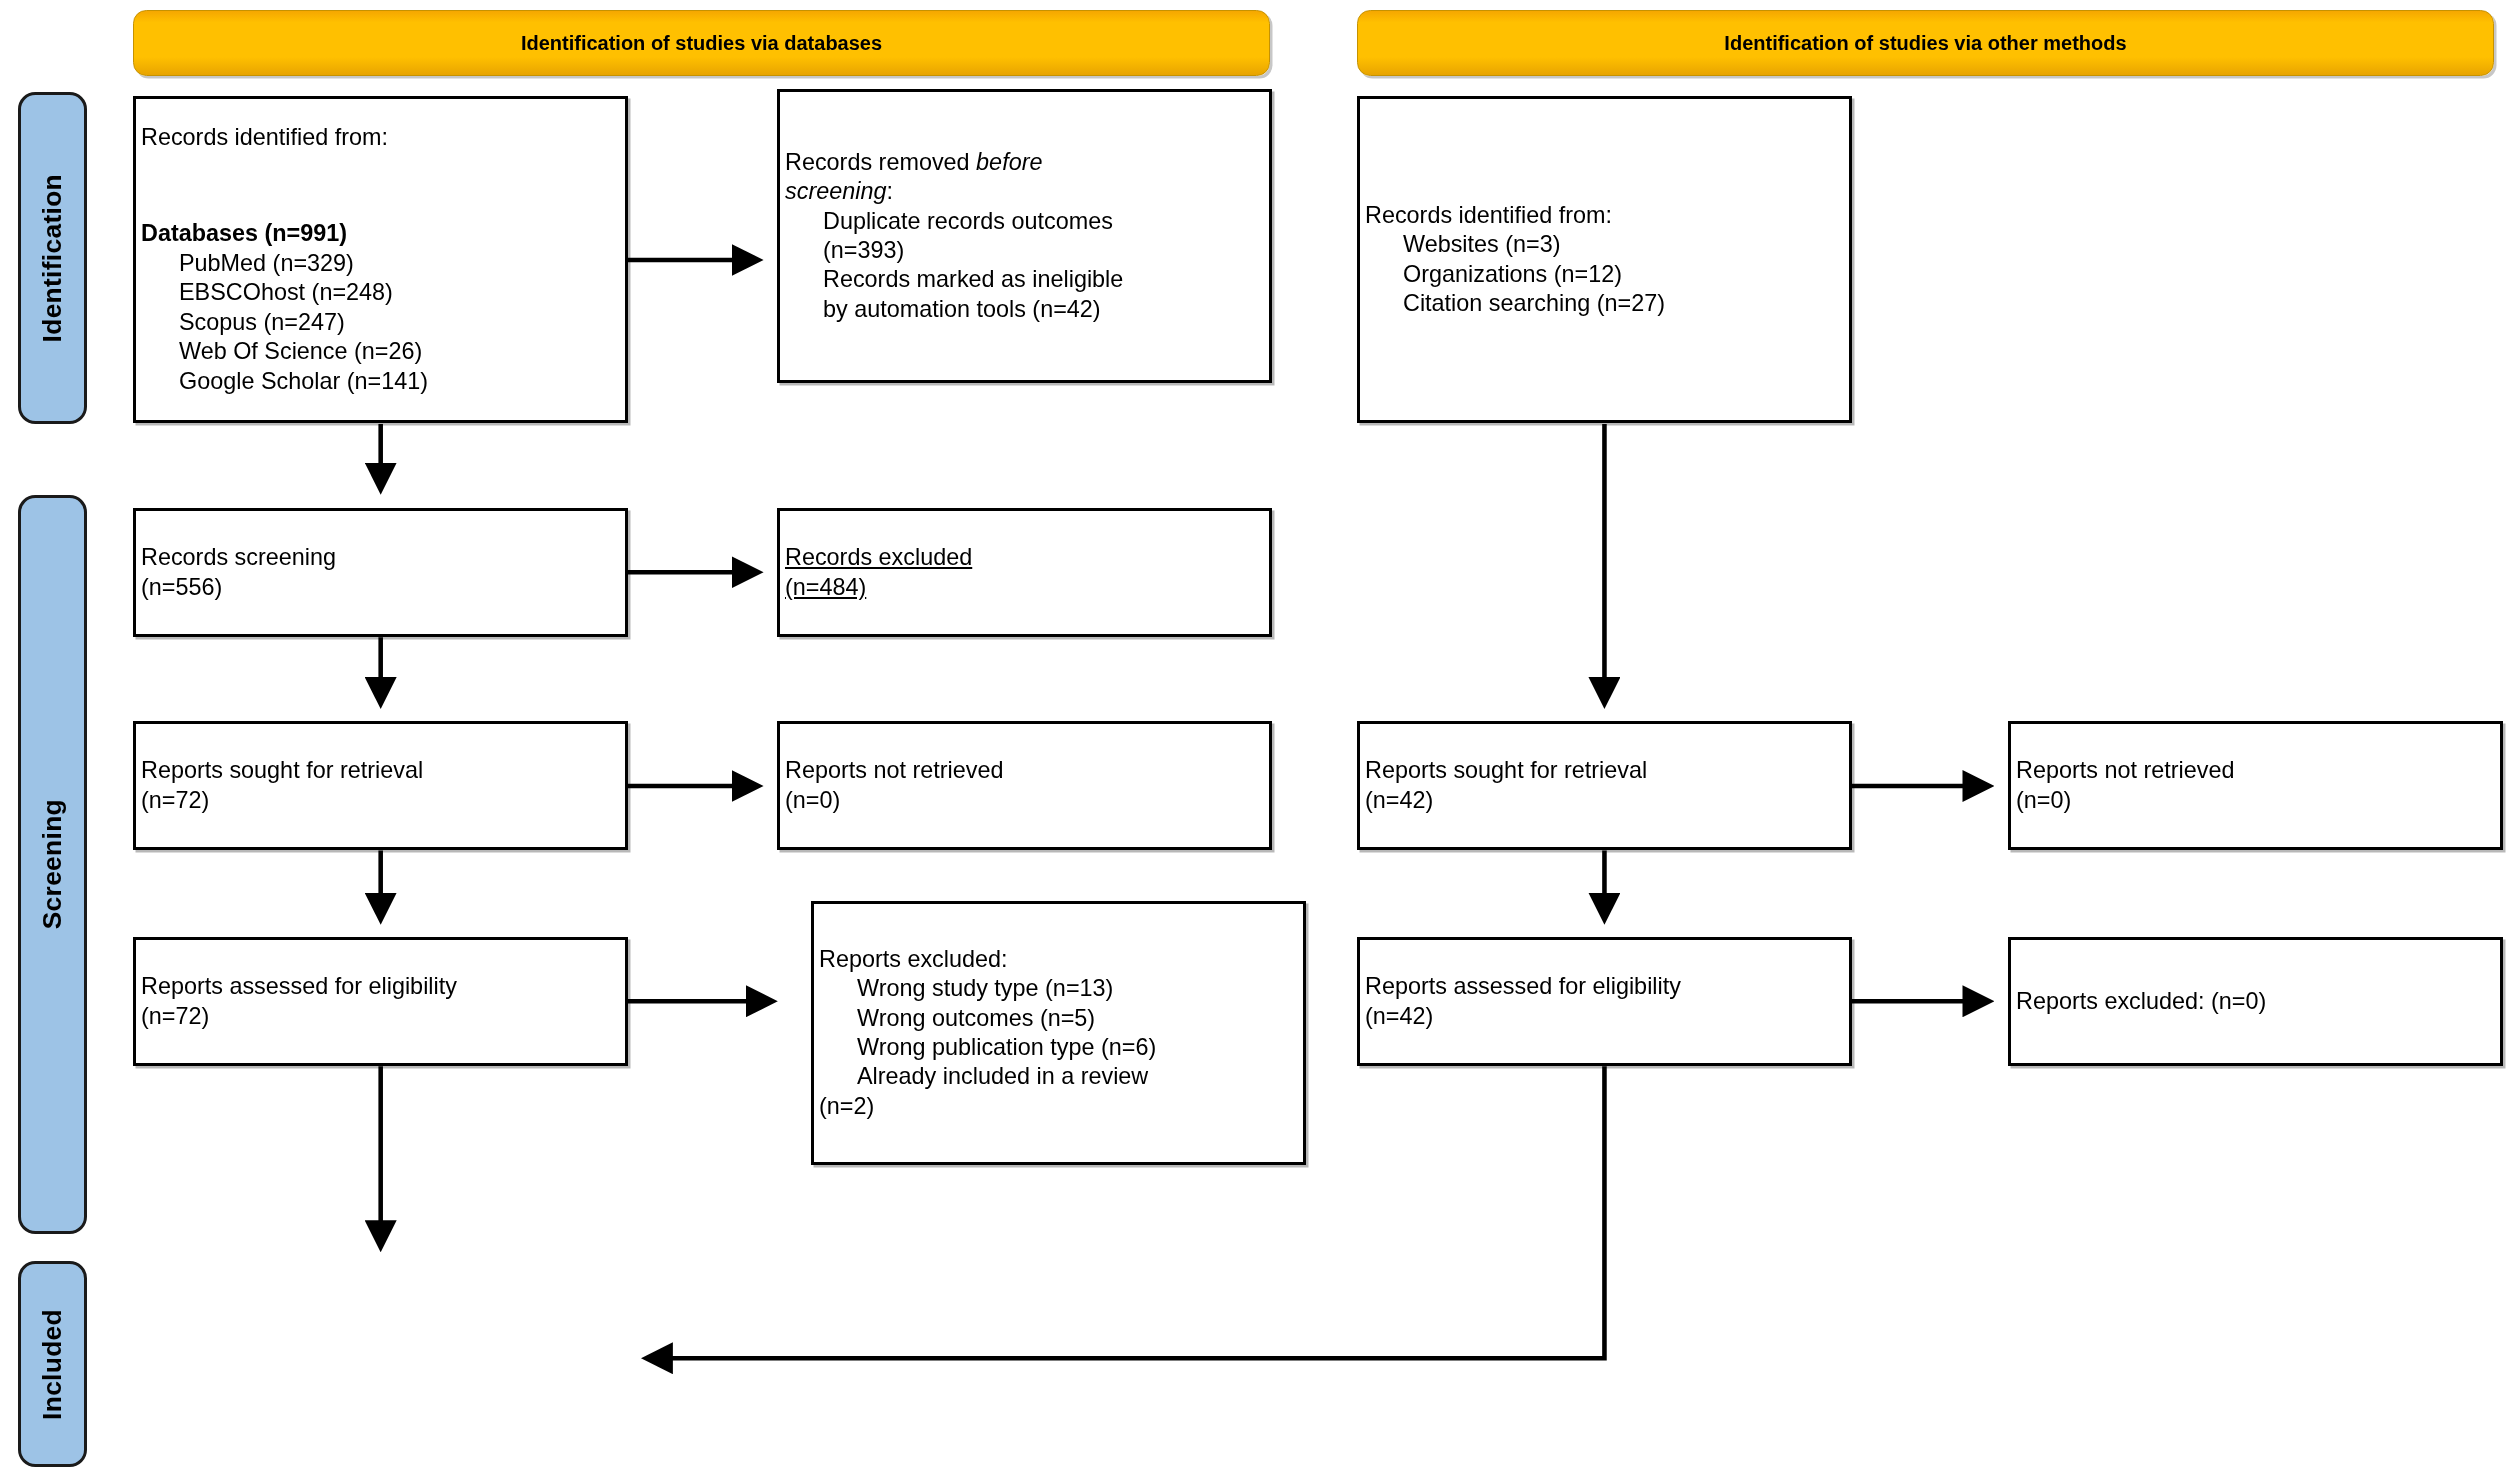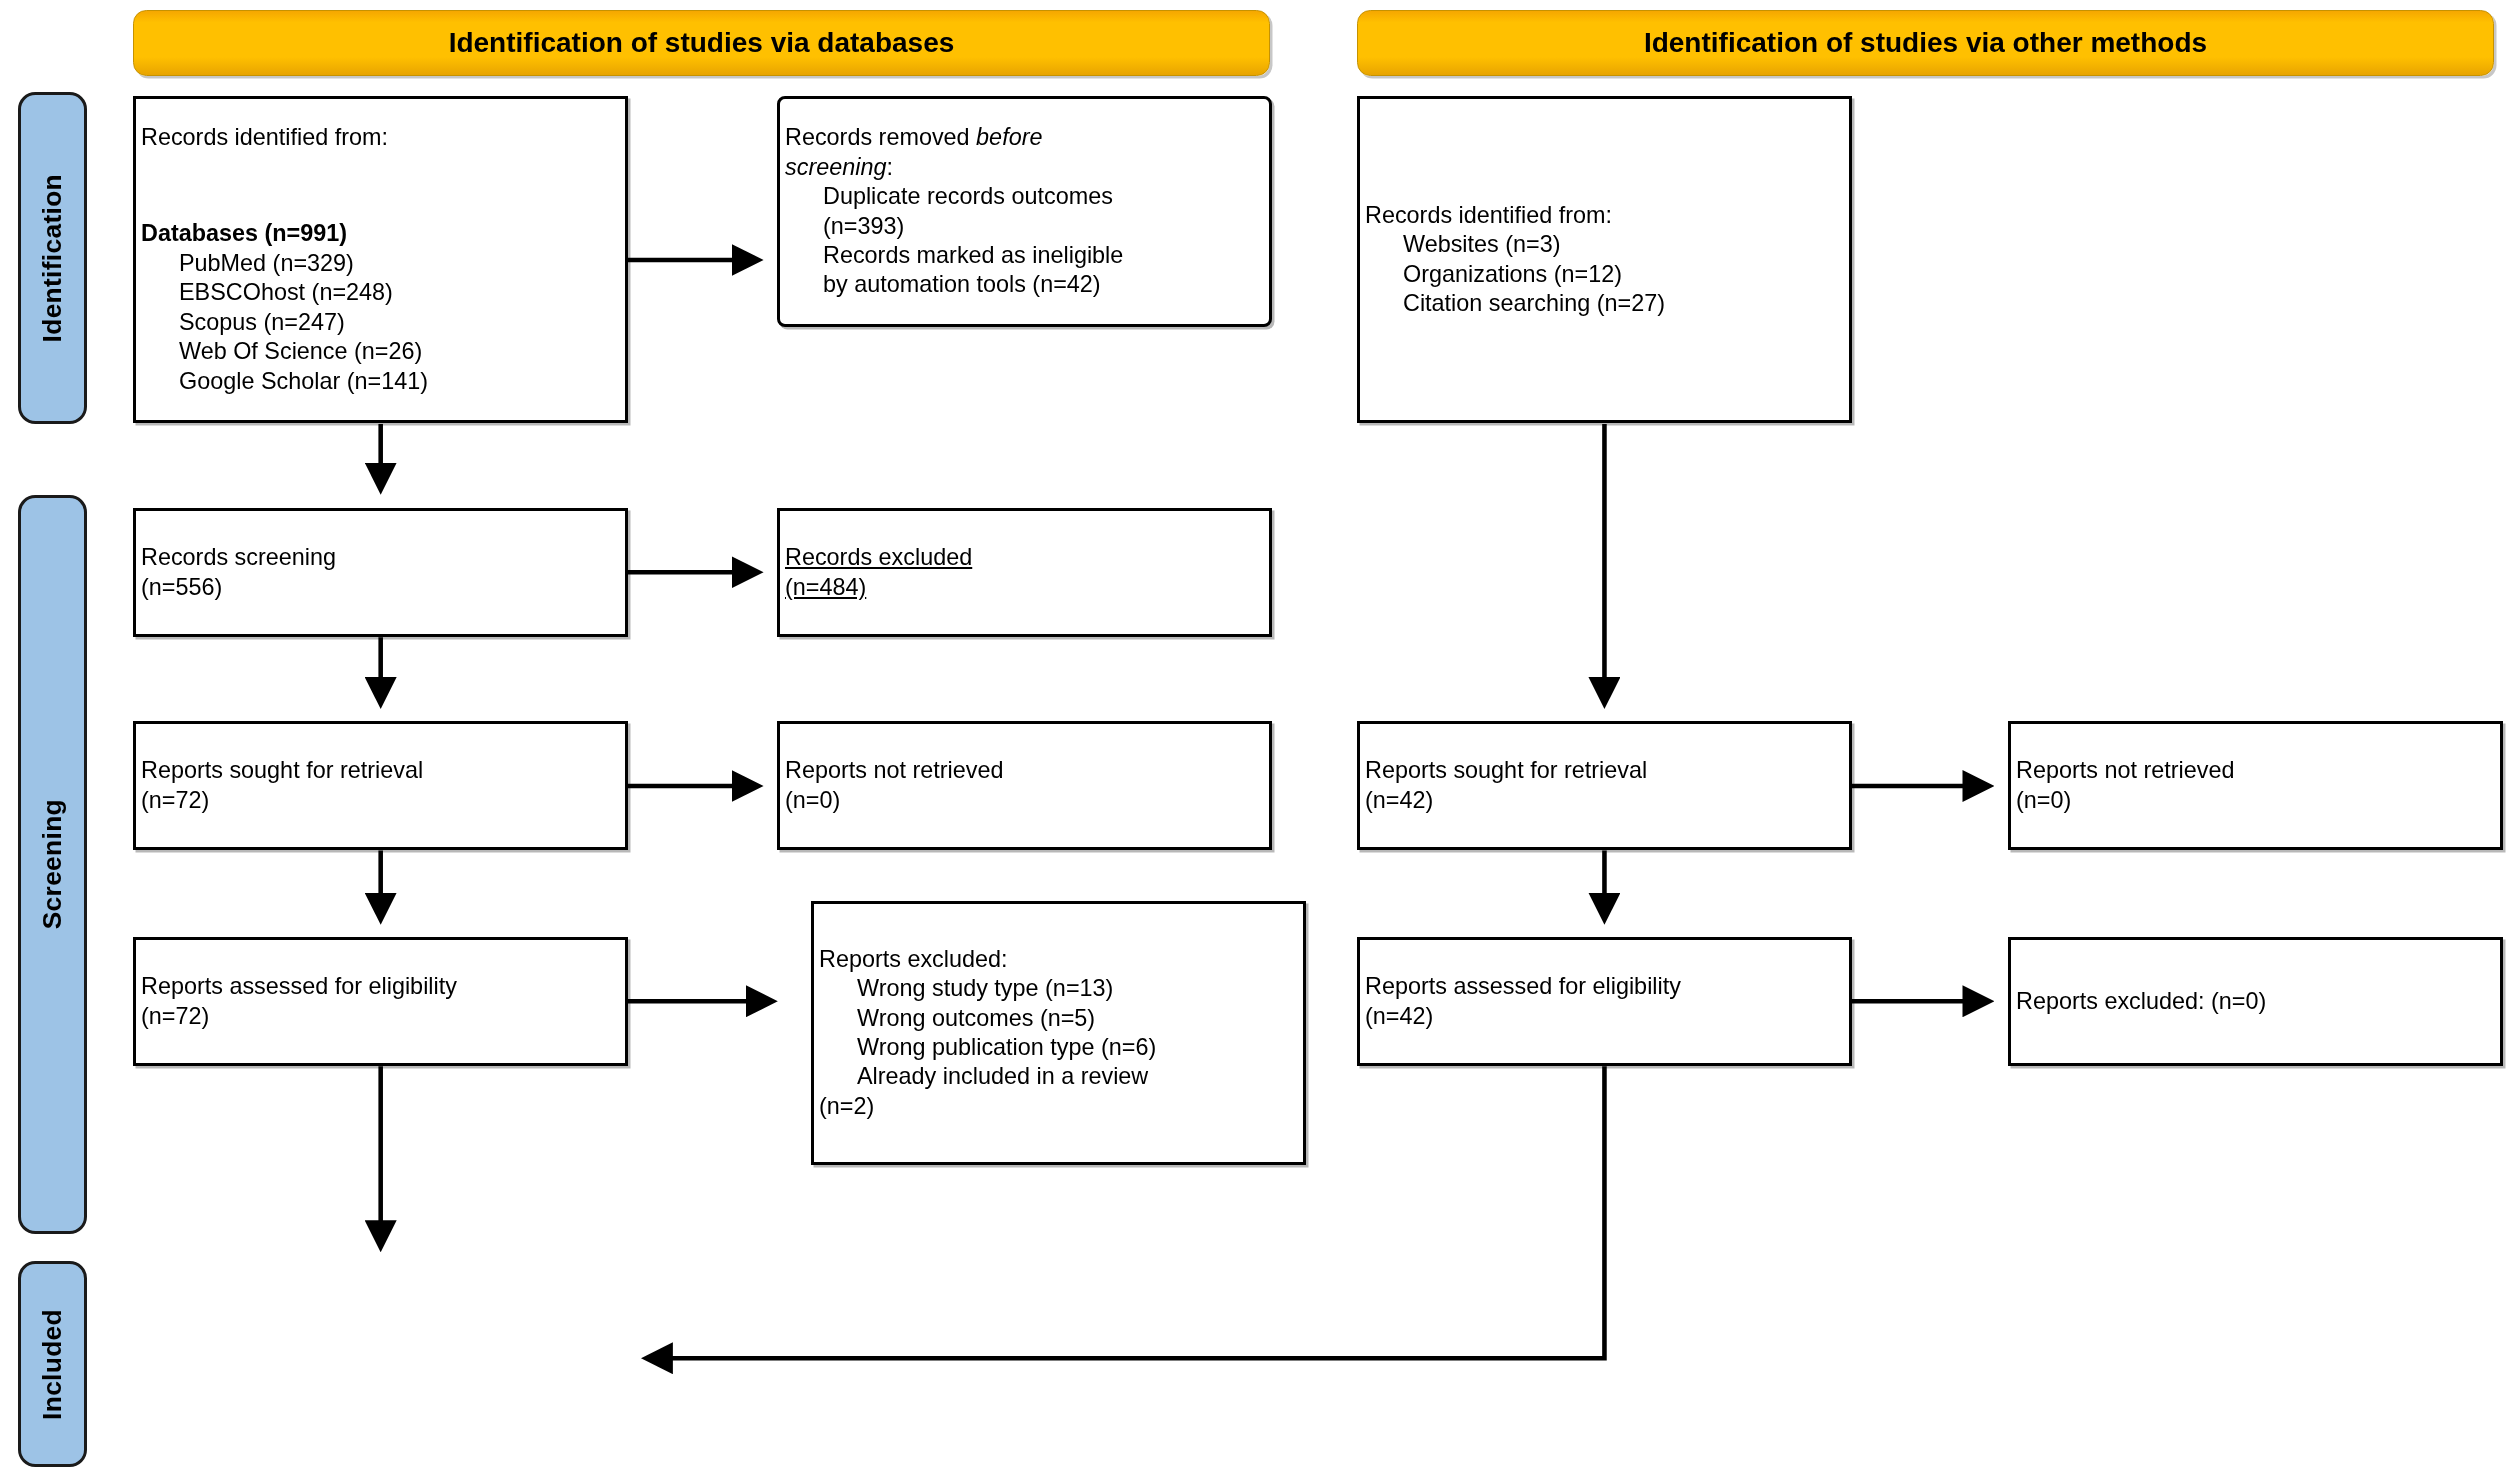--- a/index.html
+++ b/index.html
@@ -44,21 +44,21 @@
     border-radius: 13.2px;
     background: linear-gradient(180deg, #F5A700 0%, #FFC000 18%, #FFC000 72%, #E8A400 100%);
     border: 1.5px solid #C69200;
     box-shadow: 2.5px 2.5px 0 rgba(0,0,0,0.22);
     display: flex;
     align-items: center;
     justify-content: center;
   }
   .banner .banner-label {
     font-weight: bold;
-    font-size: 28px;
+    font-size: 20px;
     color: #000000;
     text-align: center;
     white-space: nowrap;
   }
 
   
   .flow-box {
     position: absolute;
     box-sizing: border-box;
     background: #ffffff;
@@ -118,21 +118,21 @@
     <div class="line">Records identified from:</div>
     <div class="line spacer"></div>
     <div class="line bold">Databases (n=991)</div>
     <div class="line indent">PubMed (n=329)</div>
     <div class="line indent">EBSCOhost (n=248)</div>
     <div class="line indent">Scopus (n=247)</div>
     <div class="line indent">Web Of Science (n=26)</div>
     <div class="line indent">Google Scholar (n=141)</div>
   </div>
 
-  <div class="flow-box" style="left:777px; top:96px; width:495px; height:231px;border-radius:8px;">
+  <div class="flow-box" style="left:777px; top:89px; width:495px; height:294px;">
     <div class="line"><span>Records removed </span><em>before</em></div>
     <div class="line"><em>screening</em><span>:</span></div>
     <div class="line indent">Duplicate records outcomes</div>
     <div class="line indent">(n=393)</div>
     <div class="line indent">Records marked as ineligible</div>
     <div class="line indent">by automation tools (n=42)</div>
   </div>
 
   <div class="flow-box" style="left:1357px; top:96px; width:495px; height:327px;">
     <div class="line">Records identified from:</div>

